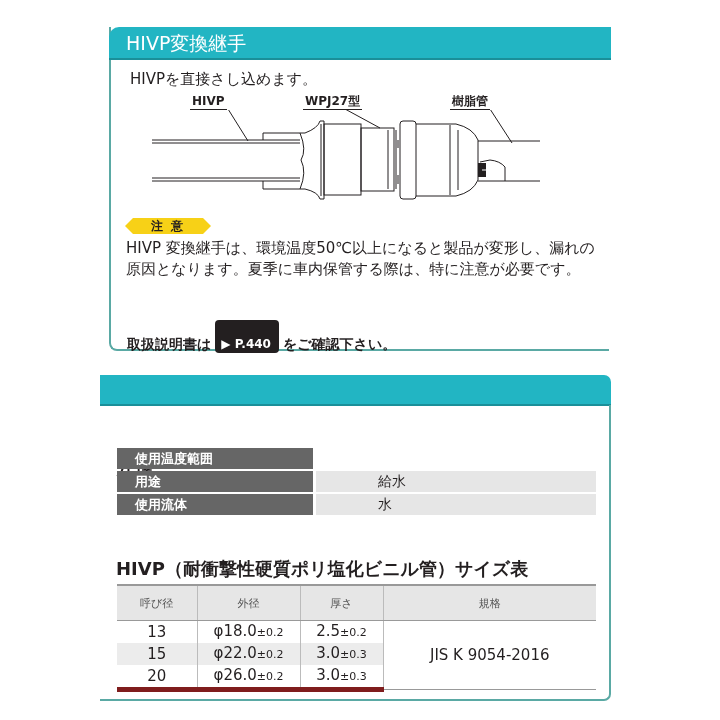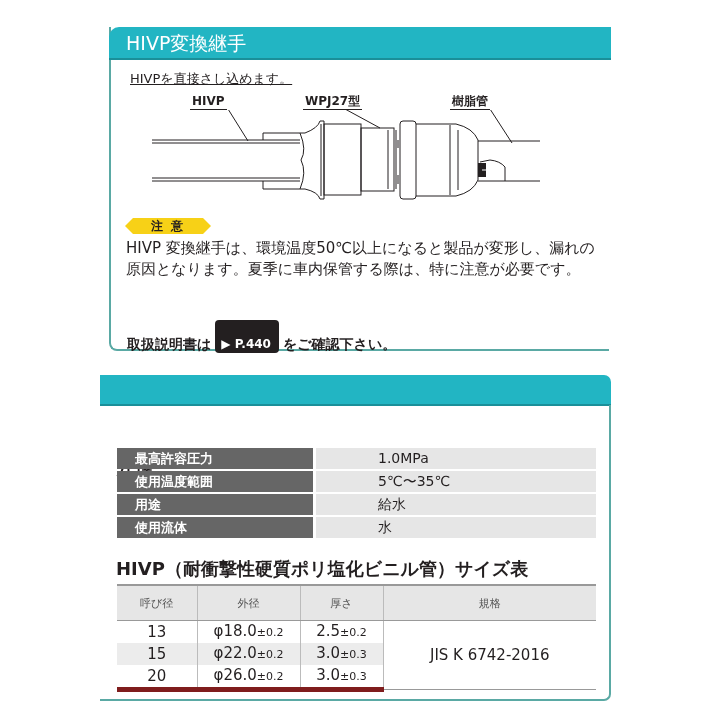--- a/index.html
+++ b/index.html
@@ -8,21 +8,21 @@
 
   
   .panel1 { position:absolute; left:109px; top:27px; width:500px; height:324px;
             border-left:2px solid #5aa9a4; border-bottom:2px solid #5aa9a4;
             border-bottom-left-radius:8px; box-sizing:border-box; }
   .panel1-header { position:absolute; left:109px; top:27px; width:502px; height:31px;
             background:#22b5c3; border-top-left-radius:10px; }
   .panel1-header-line { position:absolute; left:109px; top:58px; width:502px; height:2px; background:#1a8f99; }
   .panel1-title { position:absolute; left:126px; top:31px; font-size:19px; color:#ffffff; line-height:24px; }
 
-  .intro { position:absolute; left:130px; top:69px; font-size:13px; line-height:20px;text-decoration:underline; }
+  .intro { position:absolute; left:130px; top:69px; font-size:15px; line-height:20px; }
   .lbl { position:absolute; top:94px; font-size:12px; font-weight:bold; line-height:15px;
          border-bottom:1.5px solid #231f20; padding:0 2px;text-align:right; }
 
   .diagram { position:absolute; left:140px; top:110px; width:400px; height:100px; }
 
   .caution-badge { position:absolute; left:125px; top:218px; width:86px; height:28px; }
   .caution-text { position:absolute; left:0; top:0; width:86px; height:16px; text-align:center;
                   font-size:12px; font-weight:bold; line-height:16px; letter-spacing:8px; padding-left:6px; box-sizing:border-box; }
 
   .caution-body { position:absolute; left:126px; top:238px; width:470px; font-size:15px; line-height:21px; }
@@ -123,26 +123,21 @@
   <span>取扱説明書は</span><span class="page-ref"><span>▶</span> <span>P.440</span></span><span>をご確認下さい。</span>
 </div>
 
 <div class="panel2-header"></div>
 <div class="panel2-header-line"></div>
 <div class="panel2-border"></div>
 
 <div class="spec-title">仕様</div>
 <div class="spec-table">
   <div class="spec-row">
-    <div class="spec-key">最高許容圧力</div>
-    <div class="spec-val">1.0MPa</div>
-  </div>
-  <div class="spec-row">
     <div class="spec-key">使用温度範囲</div>
-    <div class="spec-val">5℃〜35℃</div>
   </div>
   <div class="spec-row">
     <div class="spec-key">用途</div>
     <div class="spec-val">給水</div>
   </div>
   <div class="spec-row">
     <div class="spec-key">使用流体</div>
     <div class="spec-val">水</div>
   </div>
 </div>
@@ -159,21 +154,21 @@
       <tr>
     <th>呼び径</th>
     <th>外径</th>
     <th>厚さ</th>
     <th>規格</th>
   </tr>
   <tr>
     <td>13</td>
     <td><span>φ18.0</span><span class="tol">±0.2</span></td>
     <td><span>2.5</span><span class="tol">±0.2</span></td>
-    <td rowspan="3" class="jis" style="border-bottom:1px solid #999;">JIS K 6742-2016</td>
+    <td rowspan="3" class="jis" style="border-bottom:1px solid #999;">JIS K 9054-2016</td>
   </tr>
   <tr class="alt">
     <td class="shade">15</td>
     <td class="shade"><span>φ22.0</span><span class="tol">±0.2</span></td>
     <td class="shade"><span>3.0</span><span class="tol">±0.3</span></td>
   </tr>
   <tr class="last">
     <td>20</td>
     <td><span>φ26.0</span><span class="tol">±0.2</span></td>
     <td><span>3.0</span><span class="tol">±0.3</span></td>

